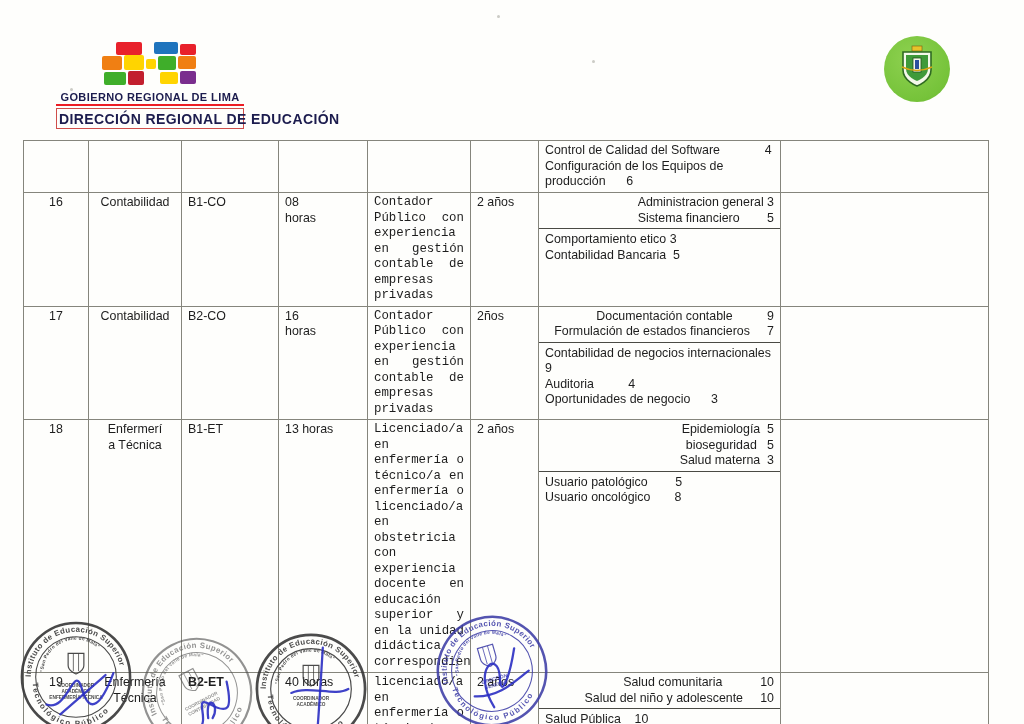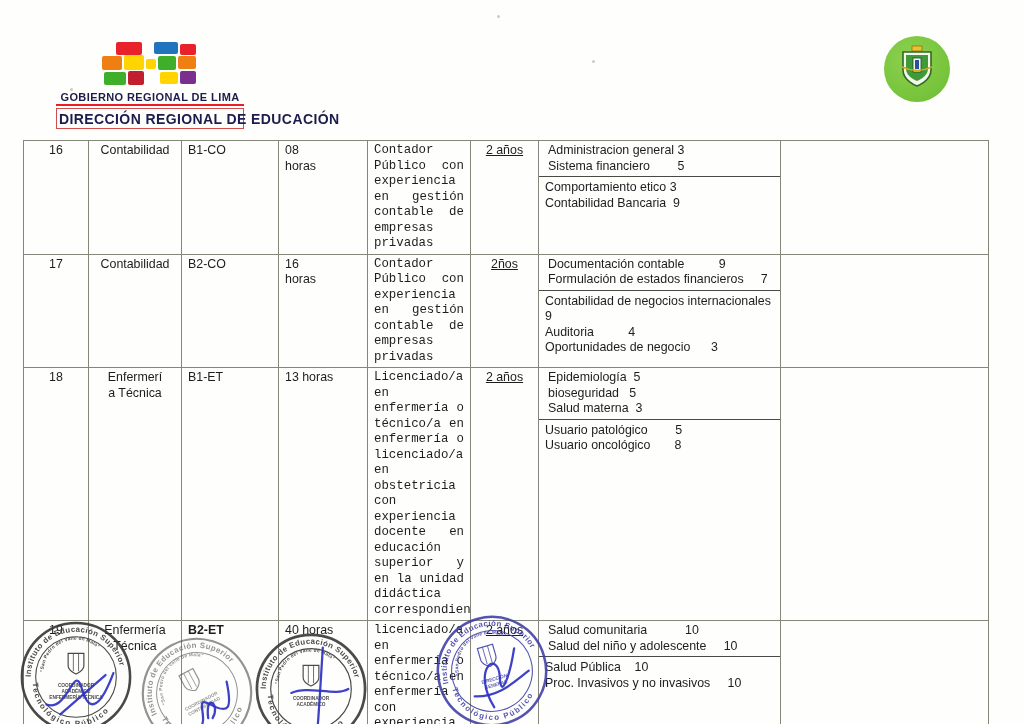--- a/index.html
+++ b/index.html
@@ -24,23 +24,23 @@
   table.doc{position:absolute;left:23px;top:140px;width:965px;border-collapse:collapse;
             table-layout:fixed;font-size:12.4px;color:#1d1d1d;line-height:1.25;}
   table.doc td{border:1px solid #85857c;vertical-align:top;padding:2px 6px;overflow:hidden;}
   tr.r0{height:52px;} tr.r1{height:98px;} tr.r2{height:99px;} tr.r3{height:197px;} tr.r4{height:77px;}
   .c-num{text-align:center;}
   .c-spec{text-align:center;white-space:pre-line;}
   .c-code{padding-left:9px;}
   .c-code.bold{font-weight:bold;}
   .c-hours{white-space:pre-line;}
   .c-req{text-align:justify;font-family:Liberation Mono, monospace;}
-  .c-years{text-align:center;text-decoration:underline;}
+  .c-years{text-align:left;}
   .c-courses{padding:2px 7px;}
-  .cgroup.sep{border-bottom:1.3px solid #4a4a44;margin:0 -7px 3px -7px;padding:0 7px 2px 10px;}
+  .cgroup.sep{border-bottom:1.3px solid #4a4a44;margin:0 -7px 3px -7px;padding:0 7px 2px 10px;text-align:right;}
   .cline{white-space:pre-wrap;}
 
   
   .stamp{position:absolute;width:118px;height:118px;z-index:5;}
   .stamp svg{width:118px;height:118px;display:block;}
   .stamp--r1{transform:rotate(-28deg);}
   .stamp--r3{transform:rotate(-16deg);}
   .stamp text{font-family:"Liberation Sans",sans-serif;}
   .rimtext{font-size:8px;font-weight:bold;letter-spacing:.4px;}
   .rimbot{font-size:8px;font-weight:bold;letter-spacing:1.6px;}
@@ -93,37 +93,53 @@
         <col style="width:93px">
         <col style="width:97px">
         <col style="width:89px">
       <col style="width:103px">
         <col style="width:68px">
         <col style="width:242px">
         <col style="width:208px">
     </colgroup>
 
     <tbody>
+        <tr class="r0">
+      <td class="c-num"></td>
+      <td class="c-spec"></td>
+      <td class="c-code"></td>
+      <td class="c-hours"></td>
+      <td class="c-req"></td>
+      <td class="c-years"></td>
+      <td class="c-courses">
+        <div class="cgroup">
+          <div class="cline">Control de Calidad del Software             4</div>
+          <div class="cline">Configuración de los Equipos de</div>
+          <div class="cline">producción      6</div>
+        </div>
+      </td>
+      <td></td>
+    </tr>
 
     <tr class="r1">
       <td class="c-num">16</td>
       <td class="c-spec">Contabilidad</td>
       <td class="c-code">B1-CO</td>
       <td class="c-hours">08
 horas</td>
       <td class="c-req">Contador Público con experiencia en gestión contable de empresas privadas</td>
       <td class="c-years">2 años</td>
       <td class="c-courses">
         <div class="cgroup sep">
           <div class="cline">Administracion general 3</div>
           <div class="cline">Sistema financiero        5</div>
         </div>
         <div class="cgroup">
           <div class="cline">Comportamiento etico 3</div>
-          <div class="cline">Contabilidad Bancaria  9</div>
+          <div class="cline">Contabilidad Bancaria  5</div>
         </div>
       </td>
       <td></td>
     </tr>
 
     <tr class="r2">
       <td class="c-num">17</td>
       <td class="c-spec">Contabilidad</td>
       <td class="c-code">B2-CO</td>
       <td class="c-hours">16

